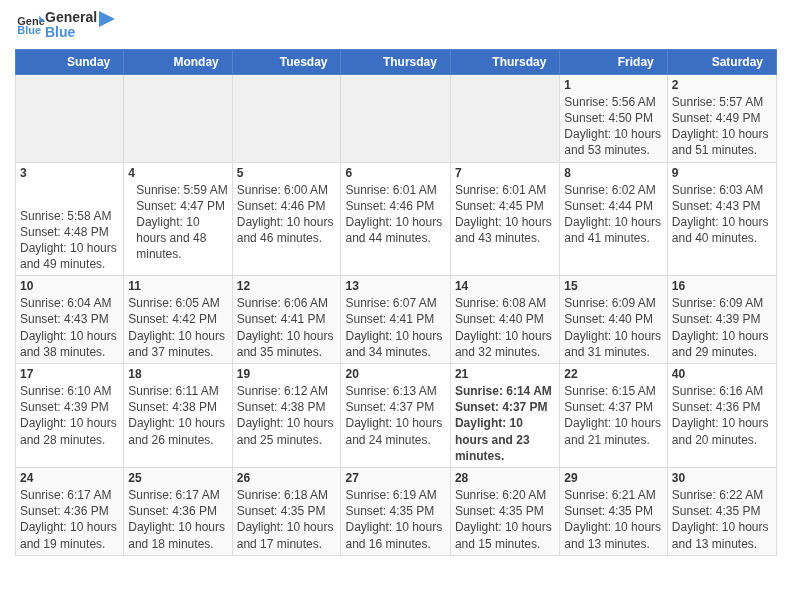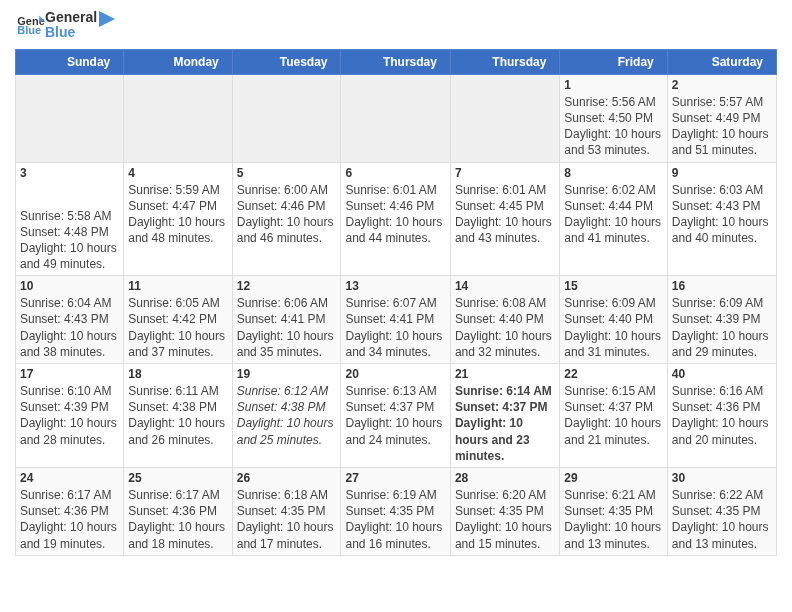--- a/index.html
+++ b/index.html
@@ -106,21 +106,21 @@
         </tr>
         <tr>
           <td>
             <span class="day-num">3</span>
             <div class="day-info" style="white-space: pre-wrap; margin-top: 28px;">Sunrise: 5:58 AM
 Sunset: 4:48 PM
 Daylight: 10 hours and 49 minutes.</div>
           </td>
           <td>
             <span class="day-num">4</span>
-            <div class="day-info" style="white-space: pre-wrap;">Sunrise: 5:59 AM
+            <div class="day-info" style="white-space: pre-wrap; margin-left: 8px;">Sunrise: 5:59 AM
 Sunset: 4:47 PM
 Daylight: 10 hours and 48 minutes.</div>
           </td>
           <td>
             <span class="day-num">5</span>
             <div class="day-info" style="white-space: pre-wrap;">Sunrise: 6:00 AM
 Sunset: 4:46 PM
 Daylight: 10 hours and 46 minutes.</div>
           </td>
           <td>
@@ -200,21 +200,21 @@
 Daylight: 10 hours and 28 minutes.</div>
           </td>
           <td>
             <span class="day-num">18</span>
             <div class="day-info" style="white-space: pre-wrap;">Sunrise: 6:11 AM
 Sunset: 4:38 PM
 Daylight: 10 hours and 26 minutes.</div>
           </td>
           <td>
             <span class="day-num">19</span>
-            <div class="day-info" style="white-space: pre-wrap; font-style: italic;">Sunrise: 6:12 AM
+            <div class="day-info" style="white-space: pre-wrap;">Sunrise: 6:12 AM
 Sunset: 4:38 PM
 Daylight: 10 hours and 25 minutes.</div>
           </td>
           <td>
             <span class="day-num">20</span>
             <div class="day-info" style="white-space: pre-wrap;">Sunrise: 6:13 AM
 Sunset: 4:37 PM
 Daylight: 10 hours and 24 minutes.</div>
           </td>
           <td>

